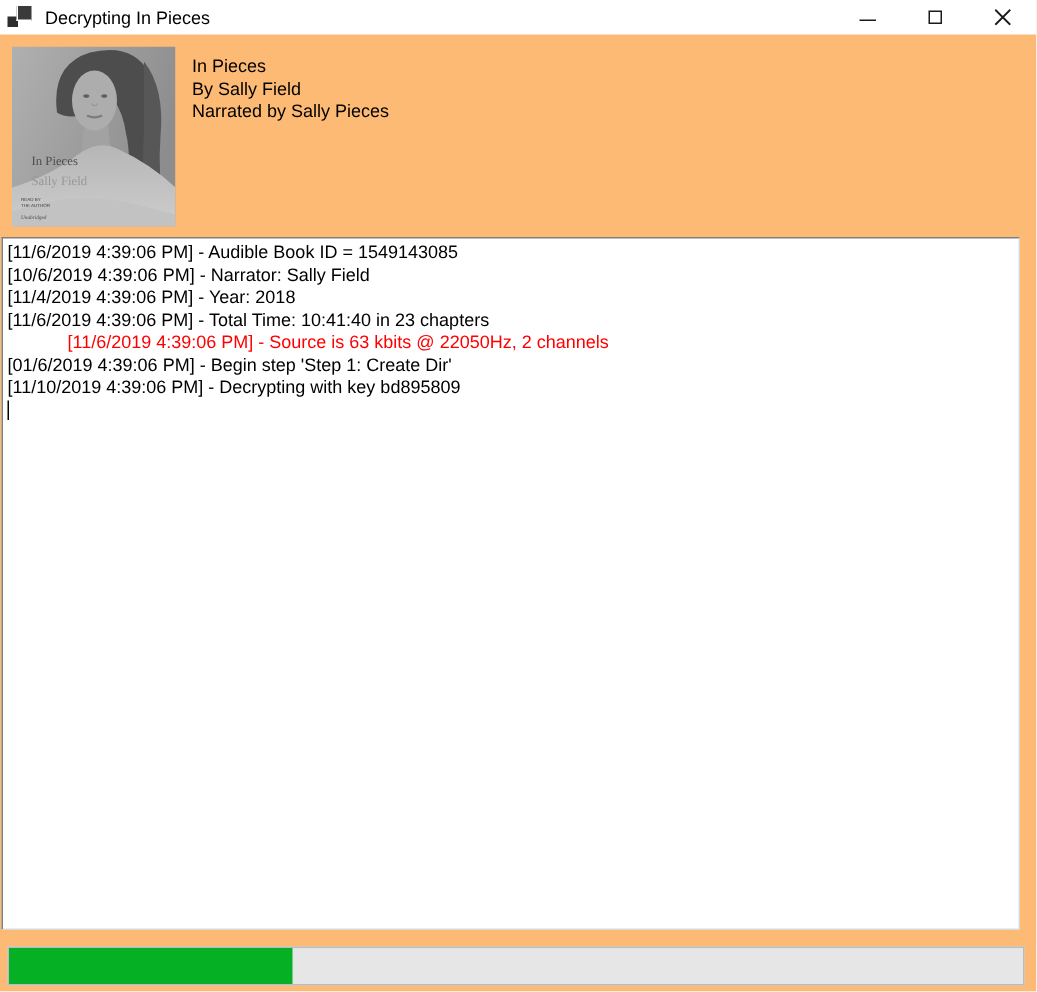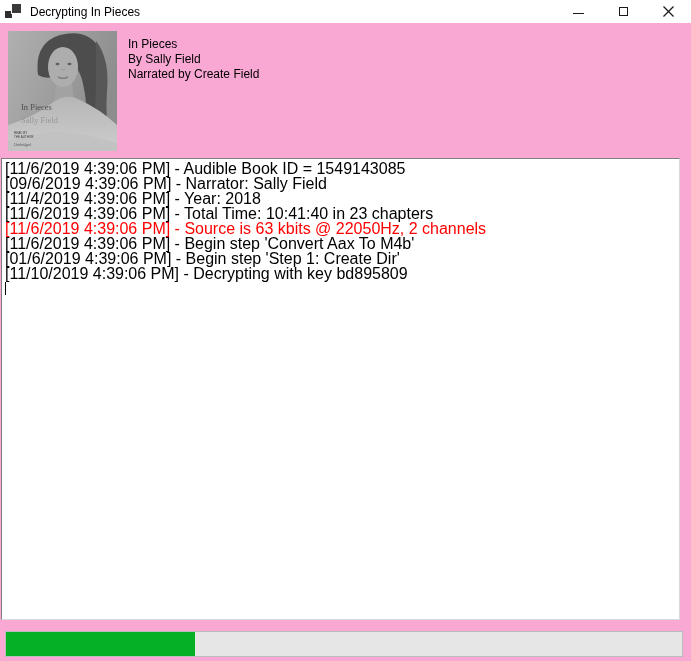--- a/index.html
+++ b/index.html
@@ -2,21 +2,21 @@
 <html><head>
 <meta charset="utf-8">
 <style>
   * { margin: 0; padding: 0; box-sizing: border-box; }
   html, body { width: 691px; height: 661px; overflow: hidden; }
   body { font-family: "Liberation Sans", "DejaVu Sans", sans-serif; }
 
   .window {
     position: relative;
     width: 691px; height: 661px;
-    background: #f9a8d4;
+    background: #fdba74;
   }
 
   
   .titlebar {
     position: absolute; left: 0; top: 0;
     width: 691px; height: 23px;
     background: #FFFFFF;
     display: flex; align-items: center;
   }
   .app-icon {
@@ -64,21 +64,21 @@
   }
 
   
   .log {
     position: absolute; left: 1px; top: 158px;
     width: 679px; height: 462px;
     background: #FFFFFF;
     border-style: solid; border-width: 1px;
     border-color: #7f7f7f #dadada #dadada #7f7f7f;
     padding: 2px 4px 0 3px;
-    font-size: 16px; line-height: 15px;
+    font-size: 12px; line-height: 15px;
     color: #000000;
     overflow: hidden;
     cursor: text;
   }
   .log-line { white-space: pre; }
   .caret-line { height: 15px; display: flex; align-items: center; }
   .caret { display: inline-block; width: 1px; height: 13px; background: #000000; }
 
   
   .progress {
@@ -151,31 +151,30 @@
       <text x="13" y="92" font-family="Liberation Serif, DejaVu Serif, serif" font-size="8.5" fill="#979797">Sally Field</text>
       <text x="6" y="103" font-family="Liberation Sans, sans-serif" font-size="3" fill="#3c3c3c">READ BY</text>
       <text x="6" y="107" font-family="Liberation Sans, sans-serif" font-size="3" fill="#3c3c3c">THE AUTHOR</text>
       <text x="6" y="115" font-family="Liberation Serif, DejaVu Serif, serif" font-size="3.5" font-style="italic" fill="#4a4a4a">Unabridged</text>
     </svg>
   </div>
 
   <div class="book-info">
     <div>In Pieces</div>
     <div>By Sally Field</div>
-    <div>Narrated by Create Field</div>
+    <div>Narrated by Sally Pieces</div>
   </div>
 
   <div class="log">
     <div class="log-lines">
         <div class="log-line">[11/6/2019 4:39:06 PM] - Audible Book ID = 1549143085</div>
-        <div class="log-line">[09/6/2019 4:39:06 PM] - Narrator: Sally Field</div>
+        <div class="log-line">[10/6/2019 4:39:06 PM] - Narrator: Sally Field</div>
         <div class="log-line">[11/4/2019 4:39:06 PM] - Year: 2018</div>
         <div class="log-line">[11/6/2019 4:39:06 PM] - Total Time: 10:41:40 in 23 chapters</div>
-        <div class="log-line" style="color: rgb(255, 0, 0);">[11/6/2019 4:39:06 PM] - Source is 63 kbits @ 22050Hz, 2 channels</div>
-        <div class="log-line">[11/6/2019 4:39:06 PM] - Begin step 'Convert Aax To M4b'</div>
+        <div class="log-line" style="color: rgb(255, 0, 0); margin-left: 40px;">[11/6/2019 4:39:06 PM] - Source is 63 kbits @ 22050Hz, 2 channels</div>
         <div class="log-line">[01/6/2019 4:39:06 PM] - Begin step 'Step 1: Create Dir'</div>
         <div class="log-line">[11/10/2019 4:39:06 PM] - Decrypting with key bd895809</div>
       </div>
     <div class="caret-line">
       <span class="caret"></span>
     </div>
   </div>
 
   <div class="progress">
     <div class="progress-fill" style="width: 28%; background: rgb(6, 176, 37);"></div>

